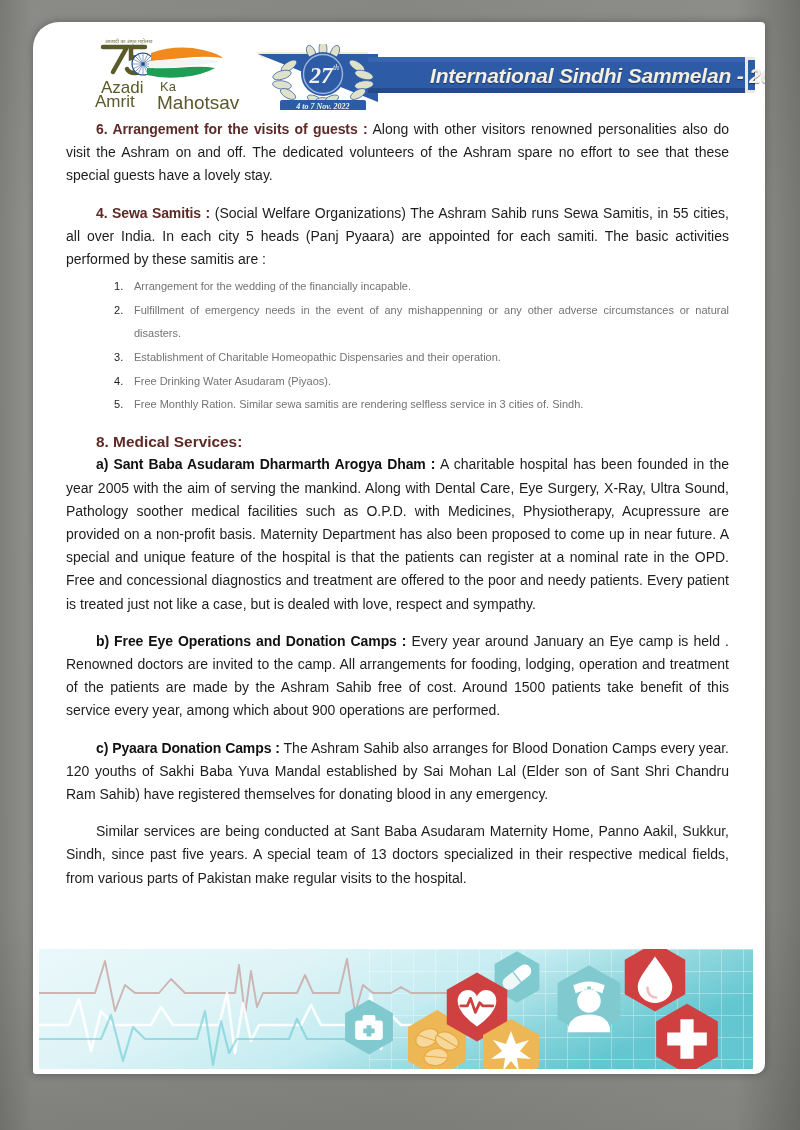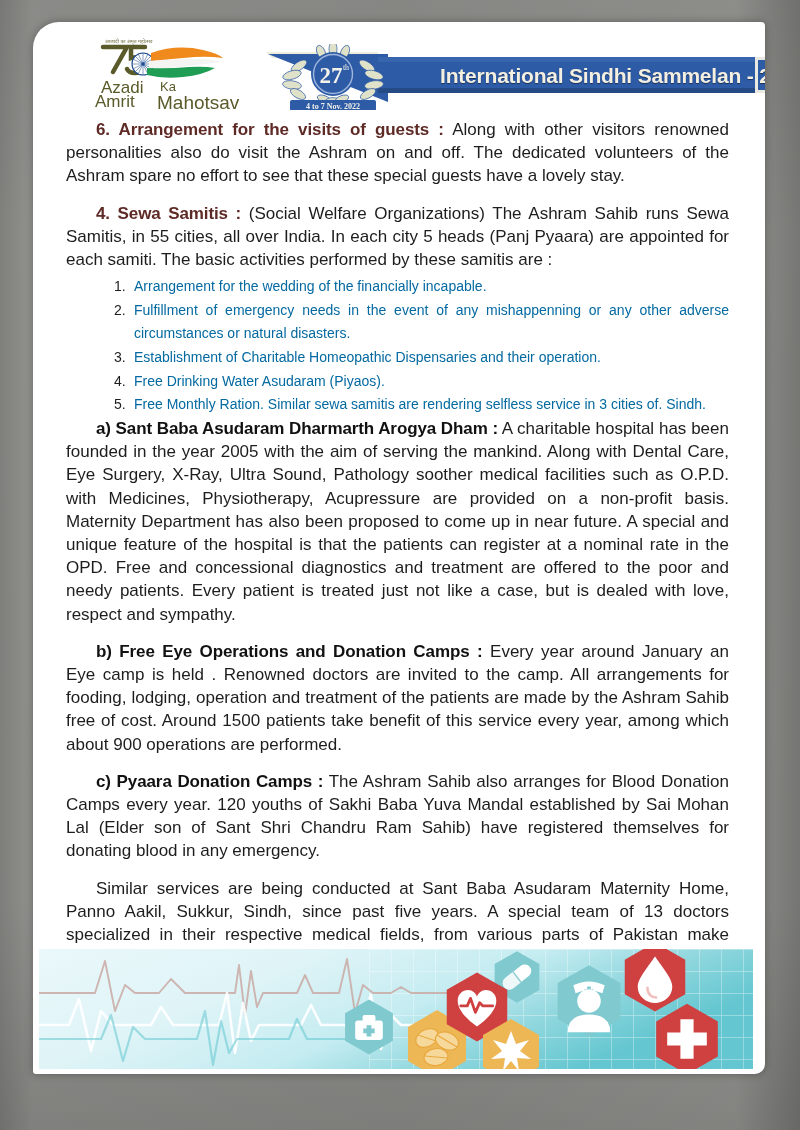--- a/index.html
+++ b/index.html
@@ -55,24 +55,25 @@
     left: 24px;
     top: 12px;
     width: 160px;
     height: 80px;
     margin-left: 34px;
   }
   .azadi-logo svg { display: block; }
 
   .banner-wrap {
     position: absolute;
-    left: 195px;
+    left: 185px;
     top: 22px;
     width: 537px;
     height: 66px;
+    font-style: italic;
   }
   .banner-wrap svg { display: block; }
   .banner-title {
     position: absolute;
     left: 212px;
     top: 16px;
     width: 324px;
     height: 32px;
     color: #f3efe2;
     font-family: "Liberation Sans", sans-serif;
@@ -90,21 +91,21 @@
     position: absolute;
     left: 0;
     top: 96px;
     right: 0;
     padding: 0 36px 0 33px;
     box-sizing: border-box;
   }
   p.para {
     margin: 0 0 0 0;
     font-family: "Liberation Sans", sans-serif;
-    font-size: 17px;
+    font-size: 14px;
     line-height: 23.2px;
     color: #1d1d1d;
     text-align: justify;
     text-indent: 30px;
     -webkit-hyphens: none;
     hyphens: none;
   }
   p.para + p.para { margin-top: 14px; }
   p.tight { text-indent: 30px; }
   b.hd-maroon {
@@ -128,23 +129,23 @@
   }
   ol.numlist {
     margin: 4px 0 0 0;
     padding: 0 0 0 48px;
     list-style: none;
     counter-reset: li;
   }
   ol.numlist > li {
     position: relative;
     font-family: "Liberation Sans", sans-serif;
-    font-size: 14px;
+    font-size: 11px;
     line-height: 23.2px;
-    color: #0369a1;
+    color: #737373;
     text-align: justify;
     margin-bottom: 0.5px;
     counter-increment: li;
     padding-left: 20px;
   }
   ol.numlist > li::before {
     content: counter(li) ".";
     position: absolute;
     left: 0;
     top: 0;
@@ -267,20 +268,21 @@
     <p class="para"><b class="hd-maroon">4. Sewa Samitis :</b><span> (Social Welfare Organizations) The Ashram Sahib runs Sewa Samitis, in 55 cities, all over India. In each city 5 heads (Panj Pyaara) are appointed for each samiti. The basic activities performed by these samitis are :</span></p>
 
     <ol class="numlist">
       <li>Arrangement for the wedding of the financially incapable.</li>
       <li>Fulfillment of emergency needs in the event of any mishappenning or any other adverse circumstances or natural disasters.</li>
       <li>Establishment of Charitable Homeopathic Dispensaries and their operation.</li>
       <li>Free Drinking Water Asudaram (Piyaos).</li>
       <li>Free Monthly Ration. Similar sewa samitis are rendering selfless service in 3 cities of. Sindh.</li>
     </ol>
 
+    <h3 class="section-head">8. Medical Services:</h3>
 
     <p class="para"><b class="hd-black">a) Sant Baba Asudaram Dharmarth Arogya Dham :</b><span> A charitable hospital has been founded in the year 2005  with the aim of serving the mankind. Along with Dental Care, Eye Surgery, X-Ray, Ultra Sound, Pathology soother medical facilities such as O.P.D. with Medicines, Physiotherapy, Acupressure are provided on a non-profit basis. Maternity Department has also been proposed to come up in near future. A special and unique feature of the hospital is that the patients can register at a nominal rate in the OPD. Free and concessional diagnostics and treatment are offered to the poor and needy patients. Every patient is treated just not like a case, but is dealed with love, respect and sympathy.</span></p>
 
     <p class="para"><b class="hd-black">b) Free Eye Operations and Donation Camps :</b><span> Every year around January an Eye camp is held . Renowned doctors are invited to the camp. All arrangements for fooding, lodging, operation and treatment of the patients are made by the Ashram Sahib free of cost. Around 1500 patients take benefit of this service every year, among which about 900 operations are performed.</span></p>
 
     <p class="para"><b class="hd-black">c) Pyaara Donation Camps :</b><span> The Ashram Sahib also arranges for Blood Donation Camps every year. 120 youths of Sakhi Baba Yuva Mandal established by Sai Mohan Lal (Elder son of Sant Shri Chandru Ram Sahib) have registered themselves for donating blood in any emergency.</span></p>
 
     <p class="para tight">Similar services are being conducted at Sant Baba Asudaram Maternity Home, Panno Aakil, Sukkur, Sindh, since past five years. A special team of 13 doctors specialized in their respective medical fields, from various parts of Pakistan make regular visits to the hospital.</p>
   </div>
 

